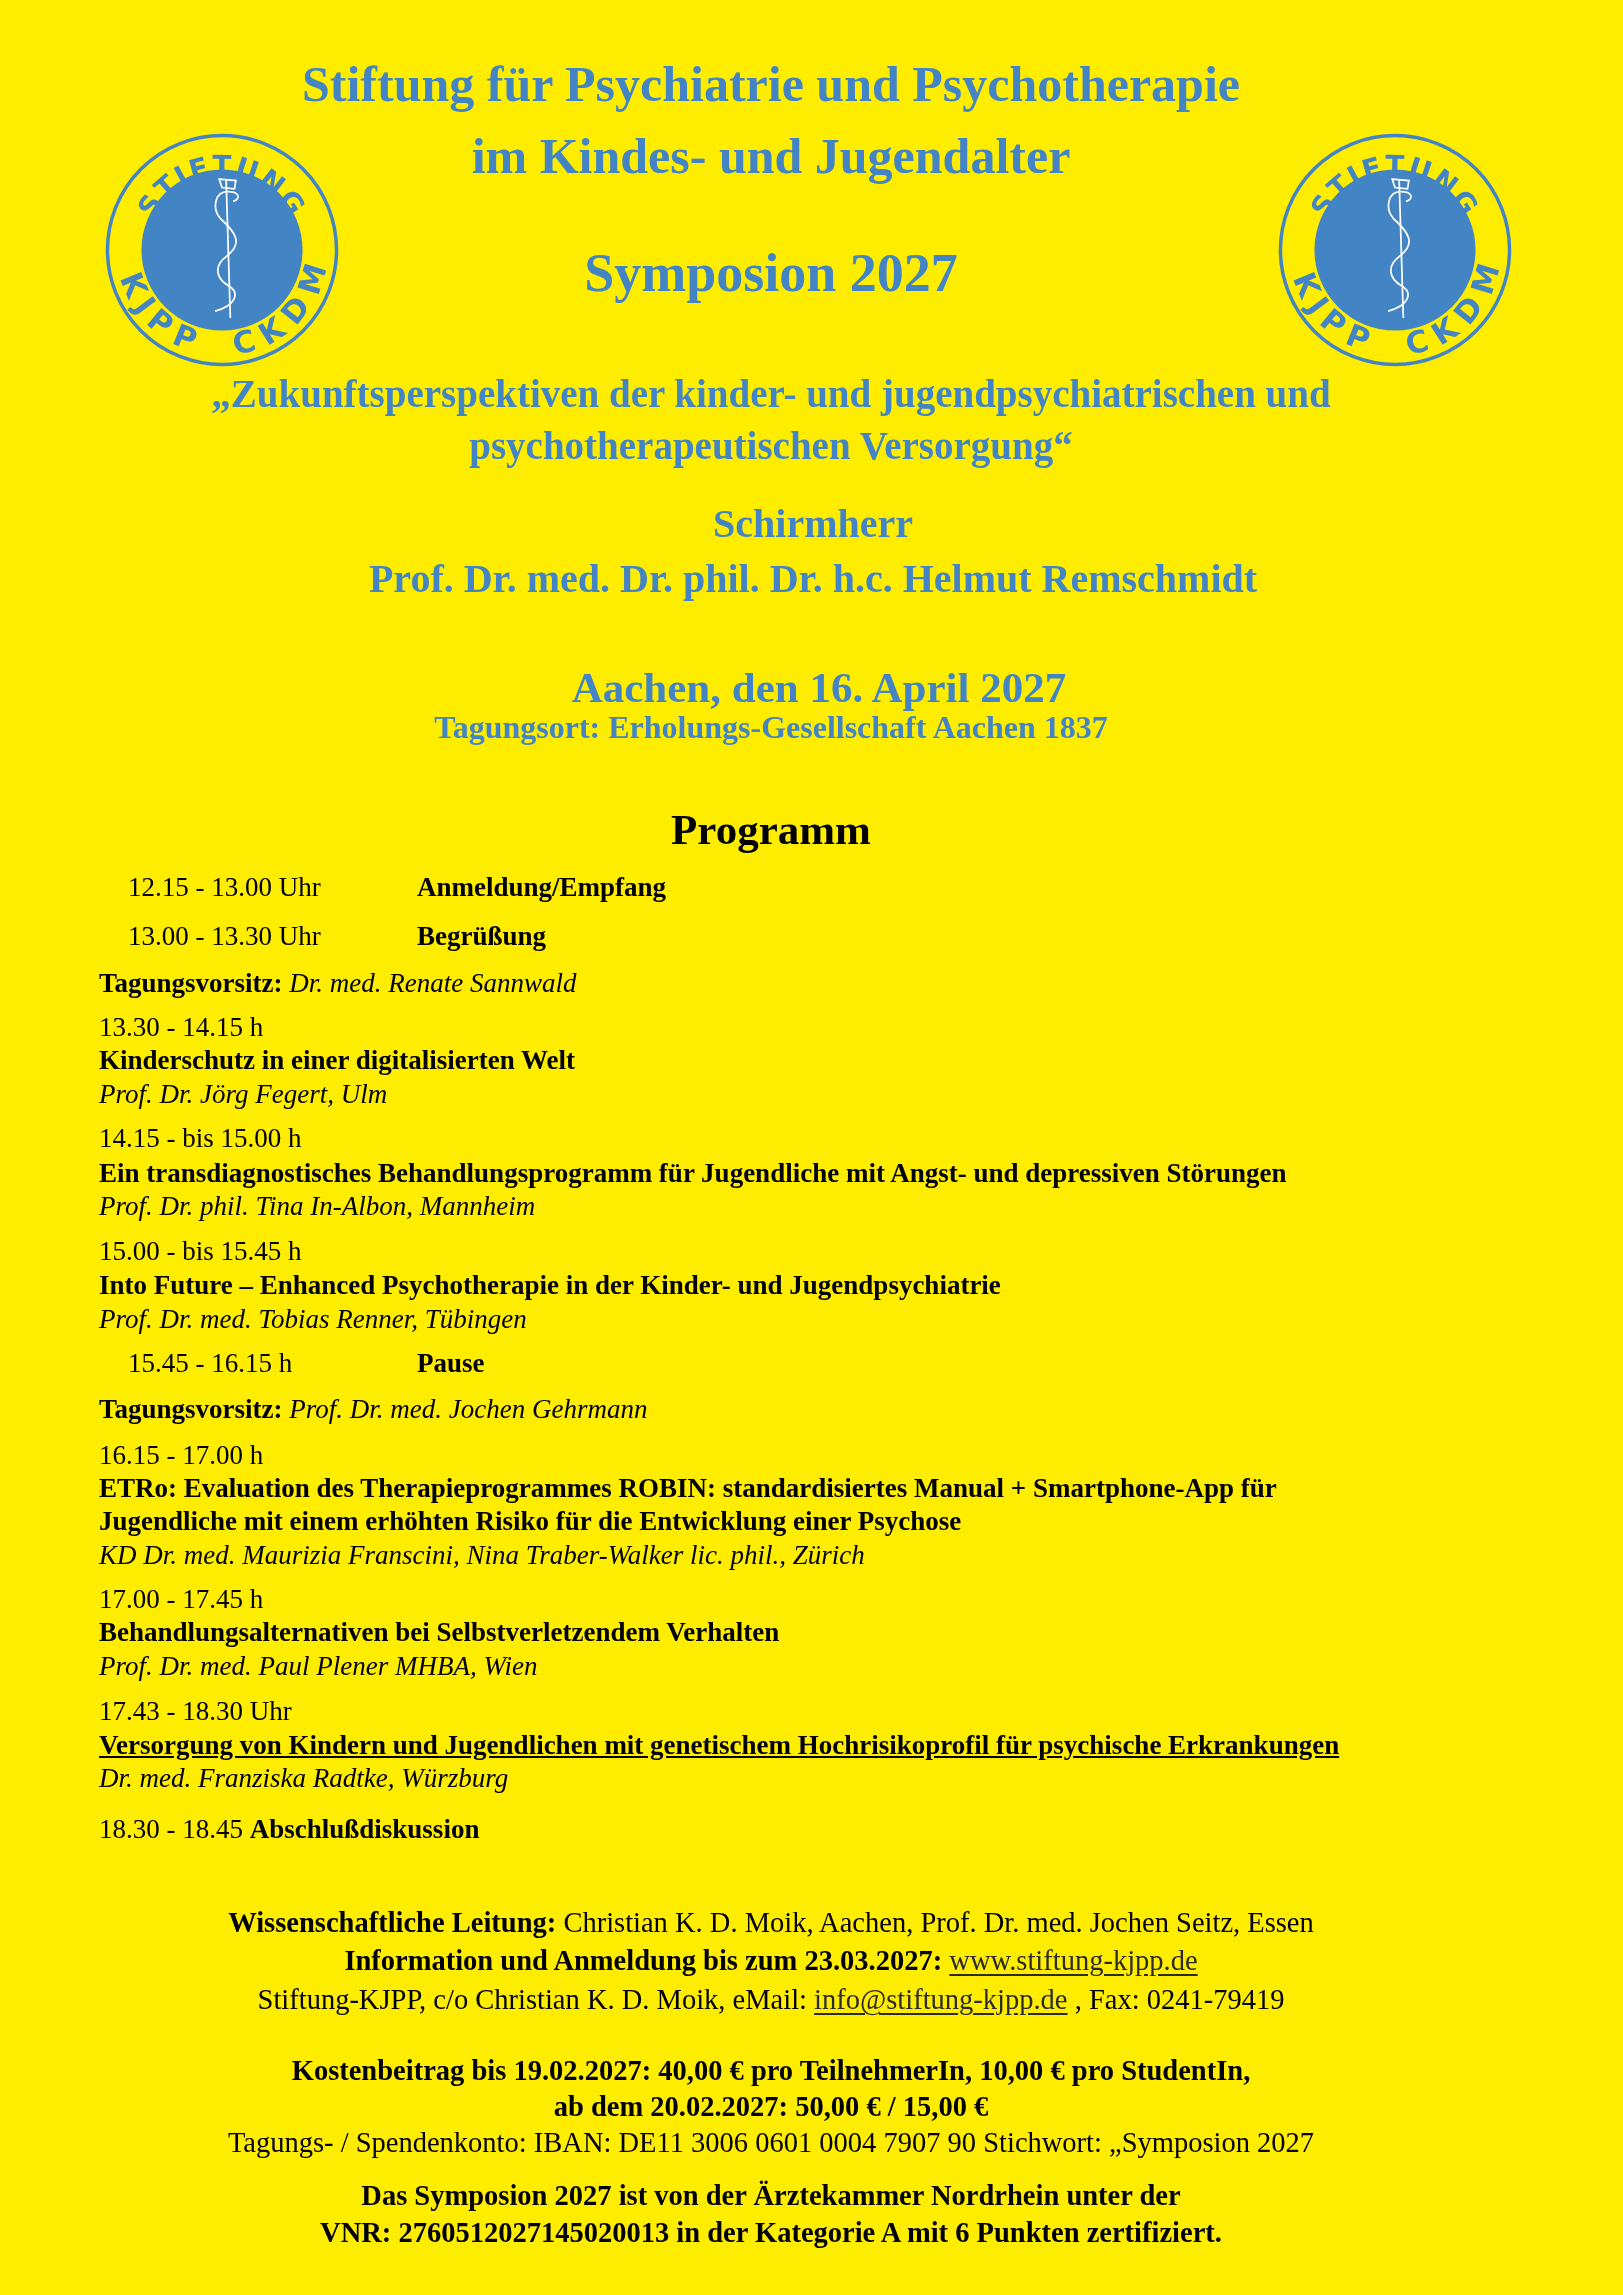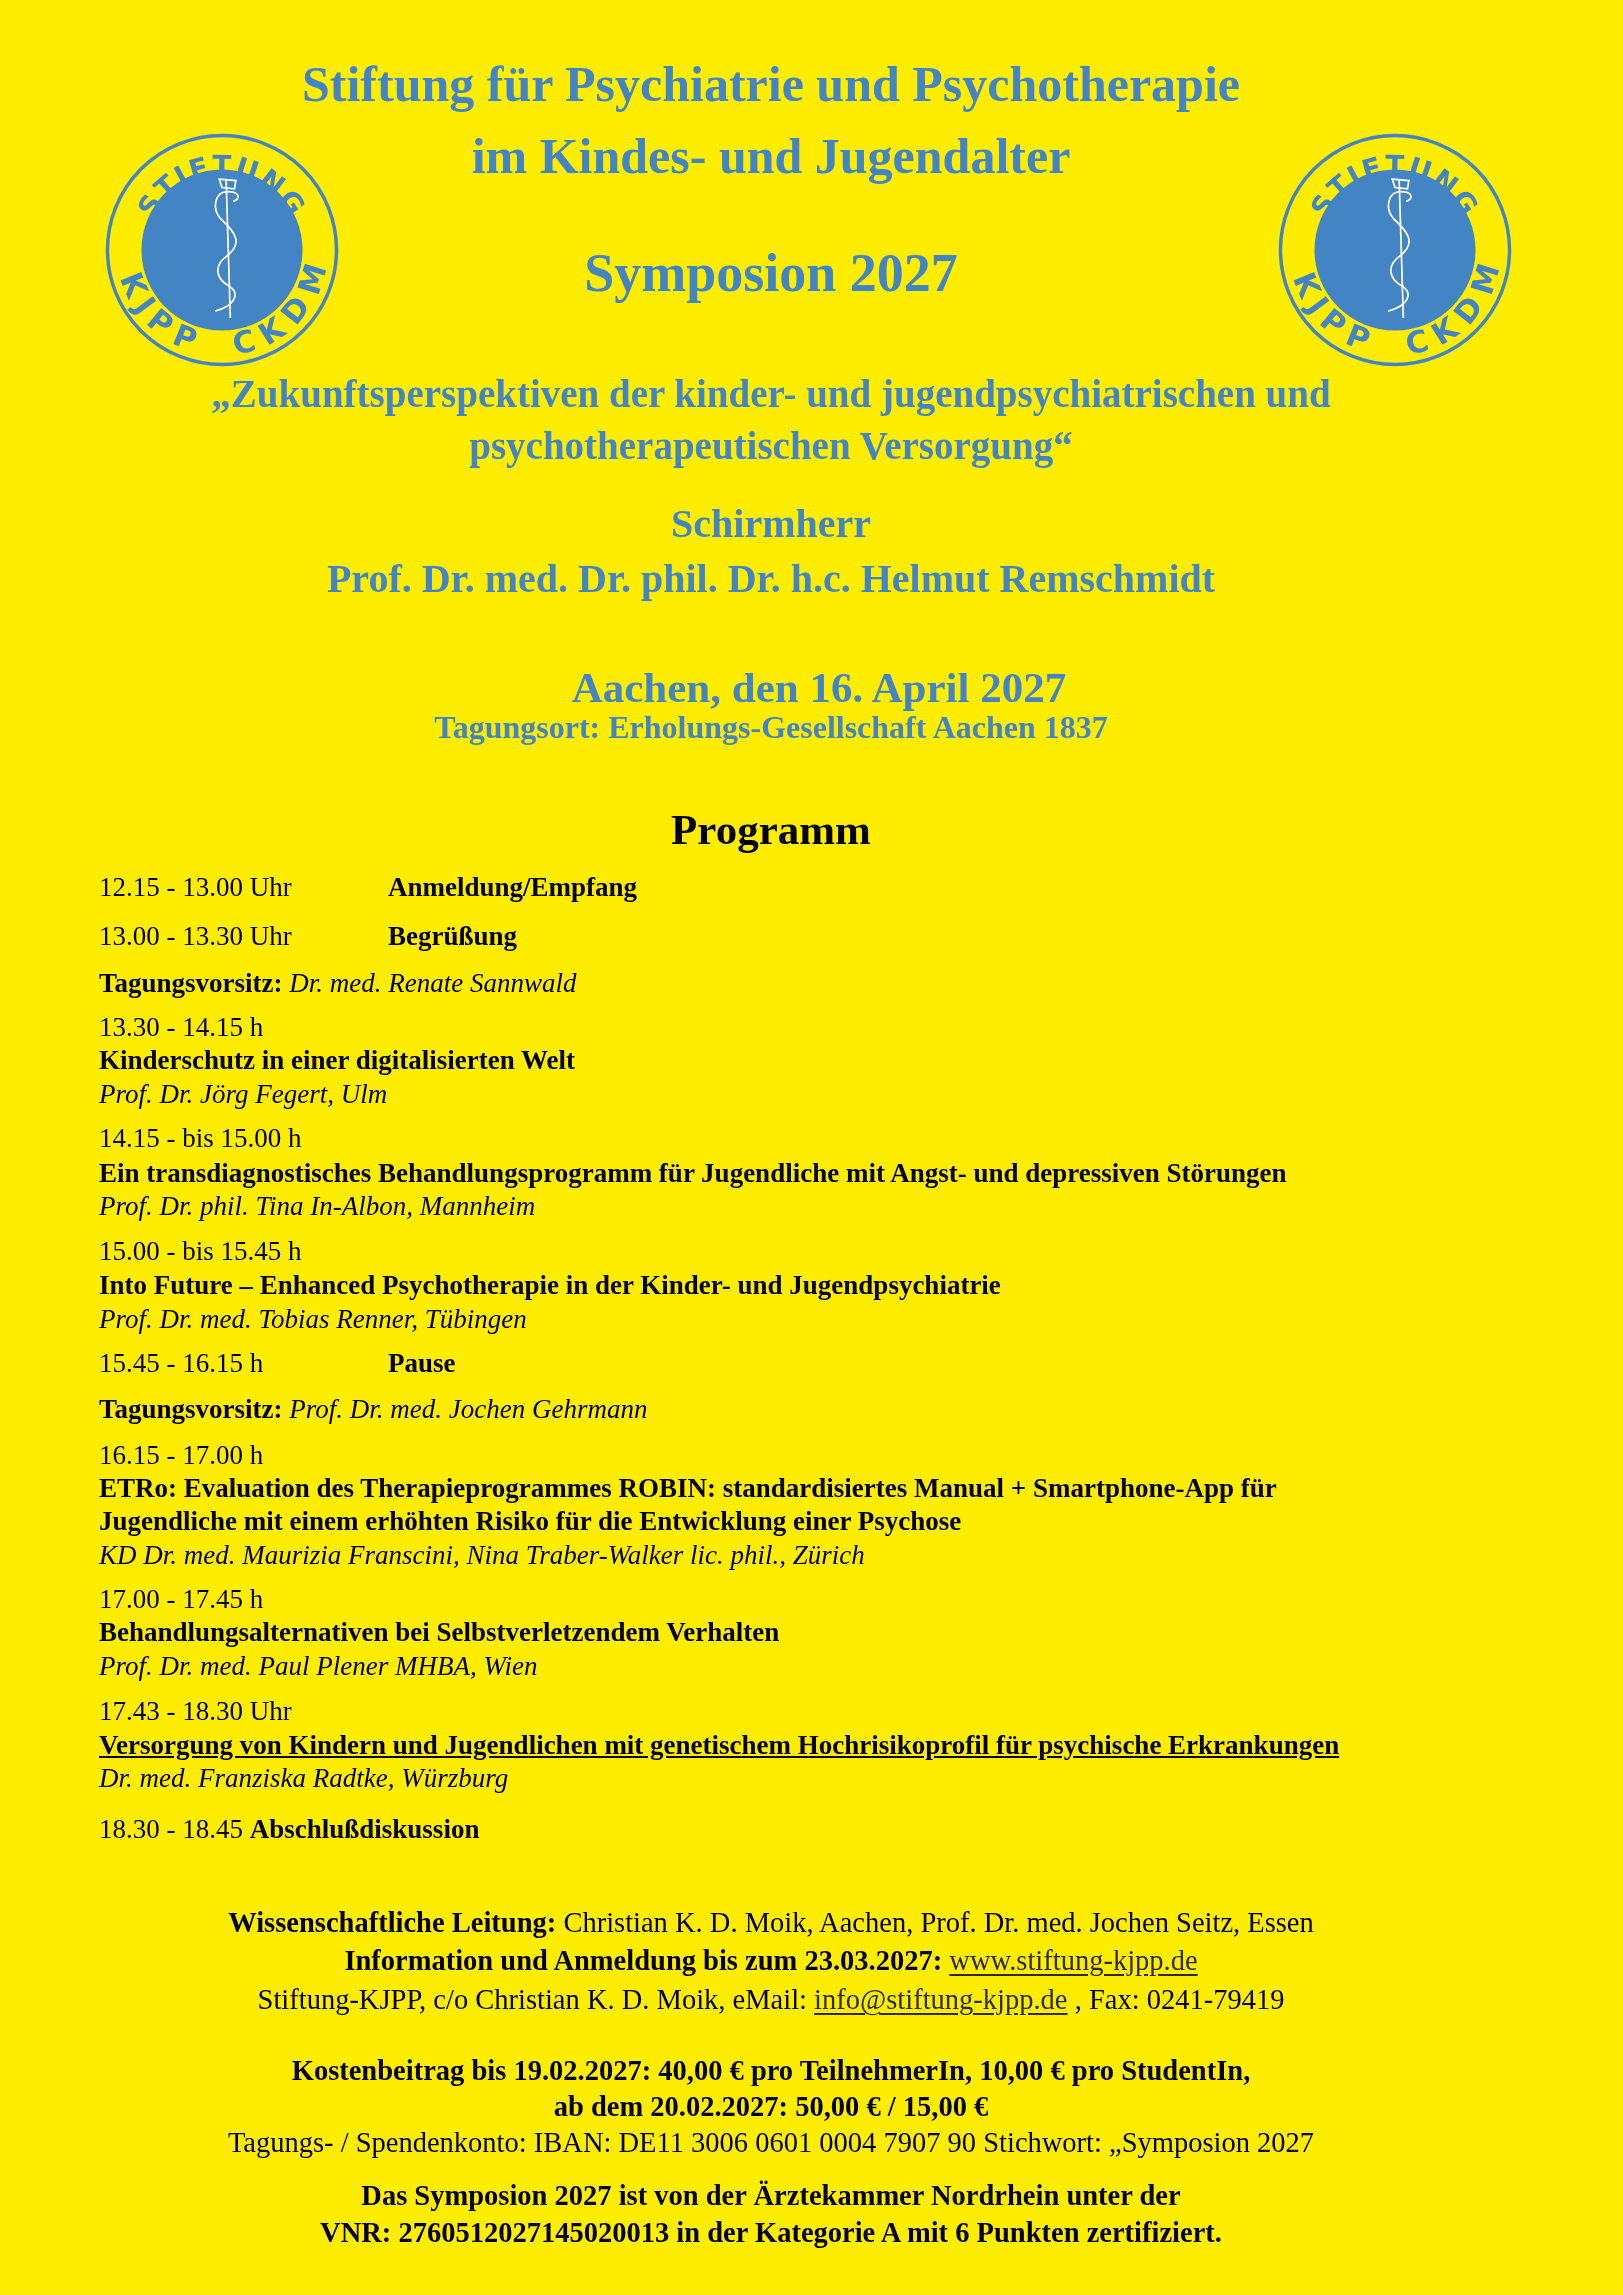--- a/index.html
+++ b/index.html
@@ -11,33 +11,33 @@
       font-family: "Liberation Serif", "DejaVu Serif", serif;
       color: #000;
     }
     .blue { color: #4384C4; font-weight: bold; }
     .center { position: absolute; left: 0; width: 1542px; text-align: center; white-space: nowrap; }
 
     
     .h-title { font-size: 50px; line-height: 57px; }
     .h-sympo { font-size: 54px; line-height: 83px; }
     .h-sub { font-size: 39px; line-height: 46px; }
-    .h-patron { font-size: 40px; line-height: 47px; }
+    .h-patron { font-size: 40px; line-height: 47px; padding-left: 42px; }
     .h-date { font-size: 43px; line-height: 49px; }
     .h-venue { font-size: 32px; line-height: 37px; }
 
     
     .logo { position: absolute; width: 236px; height: 236px; }
     .logo svg { width: 100%; height: 100%; display: block; }
 
     
     .prog-title { font-size: 43px; font-weight: bold; line-height: 49px; }
     .prog { position: absolute; left: 99px; width: 1457px; font-size: 27px; line-height: 33px; }
     .row { position: absolute; left: 0; white-space: nowrap; }
-    .time-fixed { display: inline-block; width: 289px; }
+    .time-fixed { display: inline-block; width: 289px; margin-left: 29px; }
     .b { font-weight: bold; }
     .i { font-style: italic; }
 
     
     .foot { font-size: 28.5px; line-height: 35px; }
     .link { color: #2b2b2b; text-decoration: underline; text-decoration-thickness: 2.1px; text-underline-offset: 4.2px; }
   </style>
 </head>
 <body>
 

